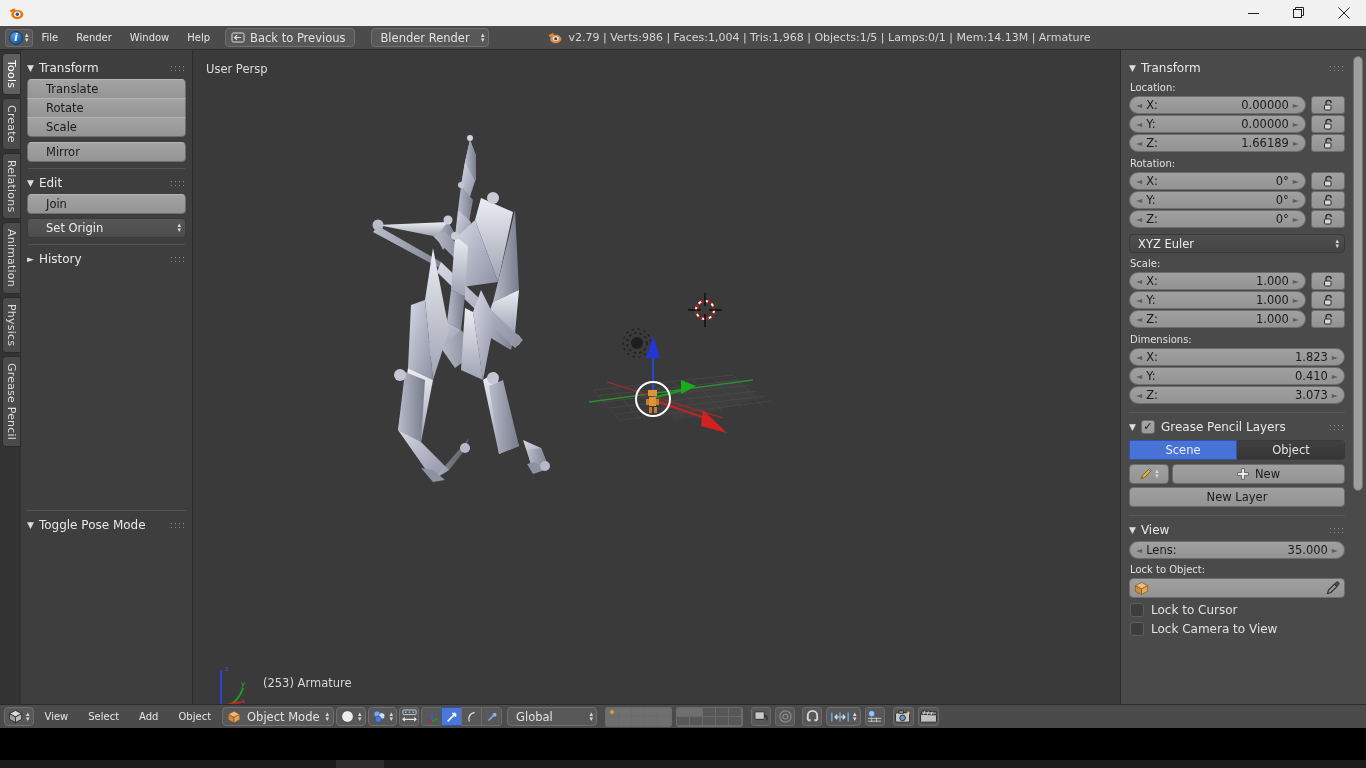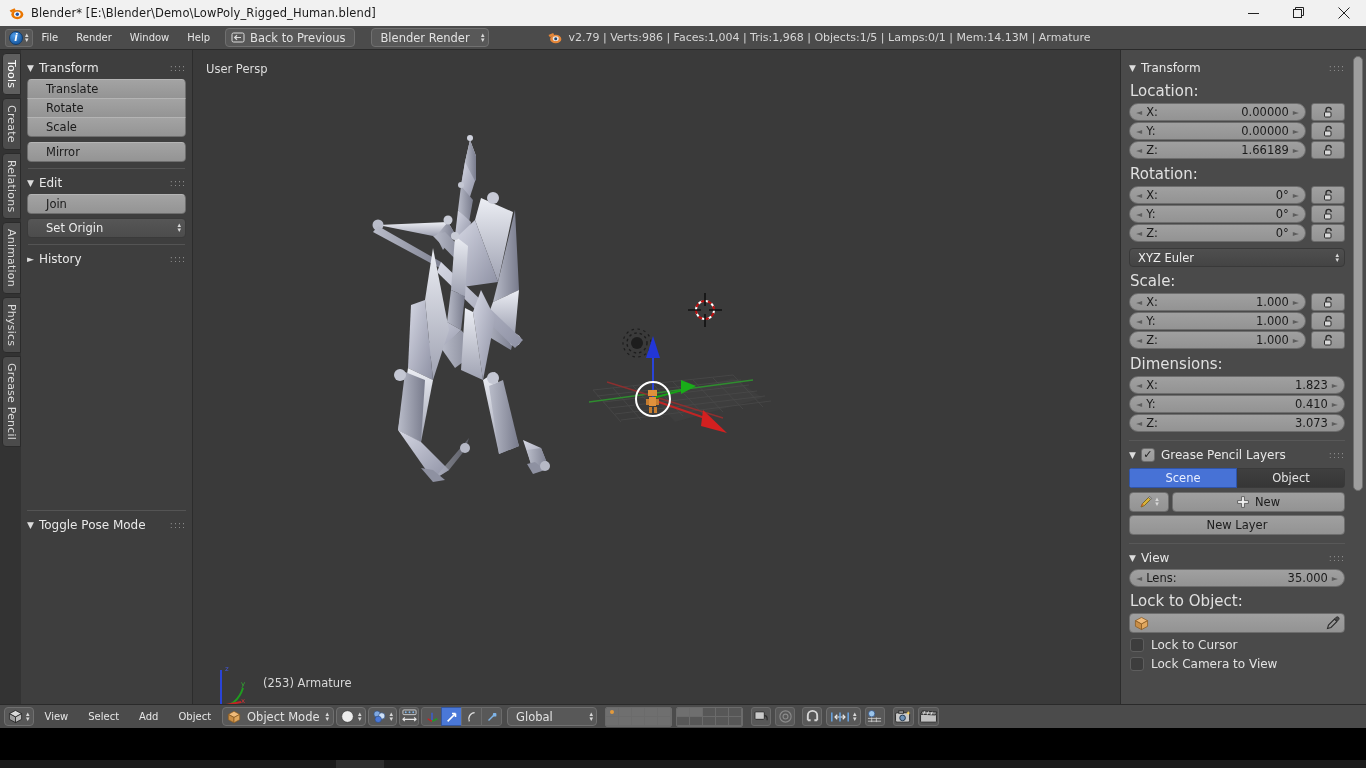--- a/index.html
+++ b/index.html
@@ -140,21 +140,21 @@
   #rightpanel {
     position: absolute; left: 1120px; top: 24px; width: 246px; height: 678px;
     background: #4a4a4a; border-left: 1px solid #2c2c2c;
     overflow: hidden;
   }
   #rp-inner { position: absolute; left: 0; top: 0; width: 232px; padding: 4px 8px 0 8px; }
   #rp-scroll {
     position: absolute; right: 3px; top: 6px; width: 10px; height: 435px;
     background: #9e9e9e; border: 1px solid #6f6f6f; border-radius: 5px;
   }
-  .lbl { font-size: 15px; color: #e0e0e0; margin: 5px 0 3px 1px; }
+  .lbl { font-size: 10px; color: #e0e0e0; margin: 5px 0 3px 1px; }
   .row { display: flex; gap: 5px; align-items: center; }
   .numfield {
     flex: 1 1 auto; height: 18px; border-radius: 9px;
     background: linear-gradient(#a0a0a0,#939393);
     border: 1px solid #6d6d6d;
     display: flex; align-items: center; justify-content: space-between;
     padding: 0 6px; color: #1b1b1b; font-size: 11.5px; margin-bottom: 1px;
   }
   .numfield .nf-l { color: #1b1b1b; display: flex; align-items: center; gap: 4px; }
   .numfield .arr { color: #5d5d5d; font-size: 8px; }
@@ -269,21 +269,20 @@
 
   <div id="titlebar">
     <div class="tb-icon">
       <svg width="16" height="16" viewBox="0 0 16 16">
         <ellipse cx="9.3" cy="9.6" rx="6" ry="4.6" fill="#ea7600"></ellipse>
         <ellipse cx="9.3" cy="9.2" rx="3.3" ry="2.6" fill="#f5f5f5"></ellipse>
         <circle cx="9.3" cy="9.3" r="1.7" fill="#2356a8"></circle>
         <path d="M1.6 5.4 L6.6 3.2 L7.6 5.2 L3.1 7.6 Z" fill="#ea7600"></path>
       </svg>
     </div>
-    <div class="tb-title">Blender* [E:\Blender\Demo\LowPoly_Rigged_Human.blend]</div>
     <div class="tb-spacer"></div>
     <div class="wbtn">
       <svg width="11" height="11" viewBox="0 0 11 11">
           <path d="M0 5.5 H11" stroke="#222" stroke-width="1"></path>
         </svg>
     </div>
     <div class="wbtn">
       <svg width="12" height="12" viewBox="0 0 12 12">
         <rect x="0.5" y="2.5" width="8" height="8" fill="none" stroke="#222"></rect>
         <path d="M2.5 2.5 V0.5 H10.5 V8.5 H8.7" fill="none" stroke="#222"></path>

